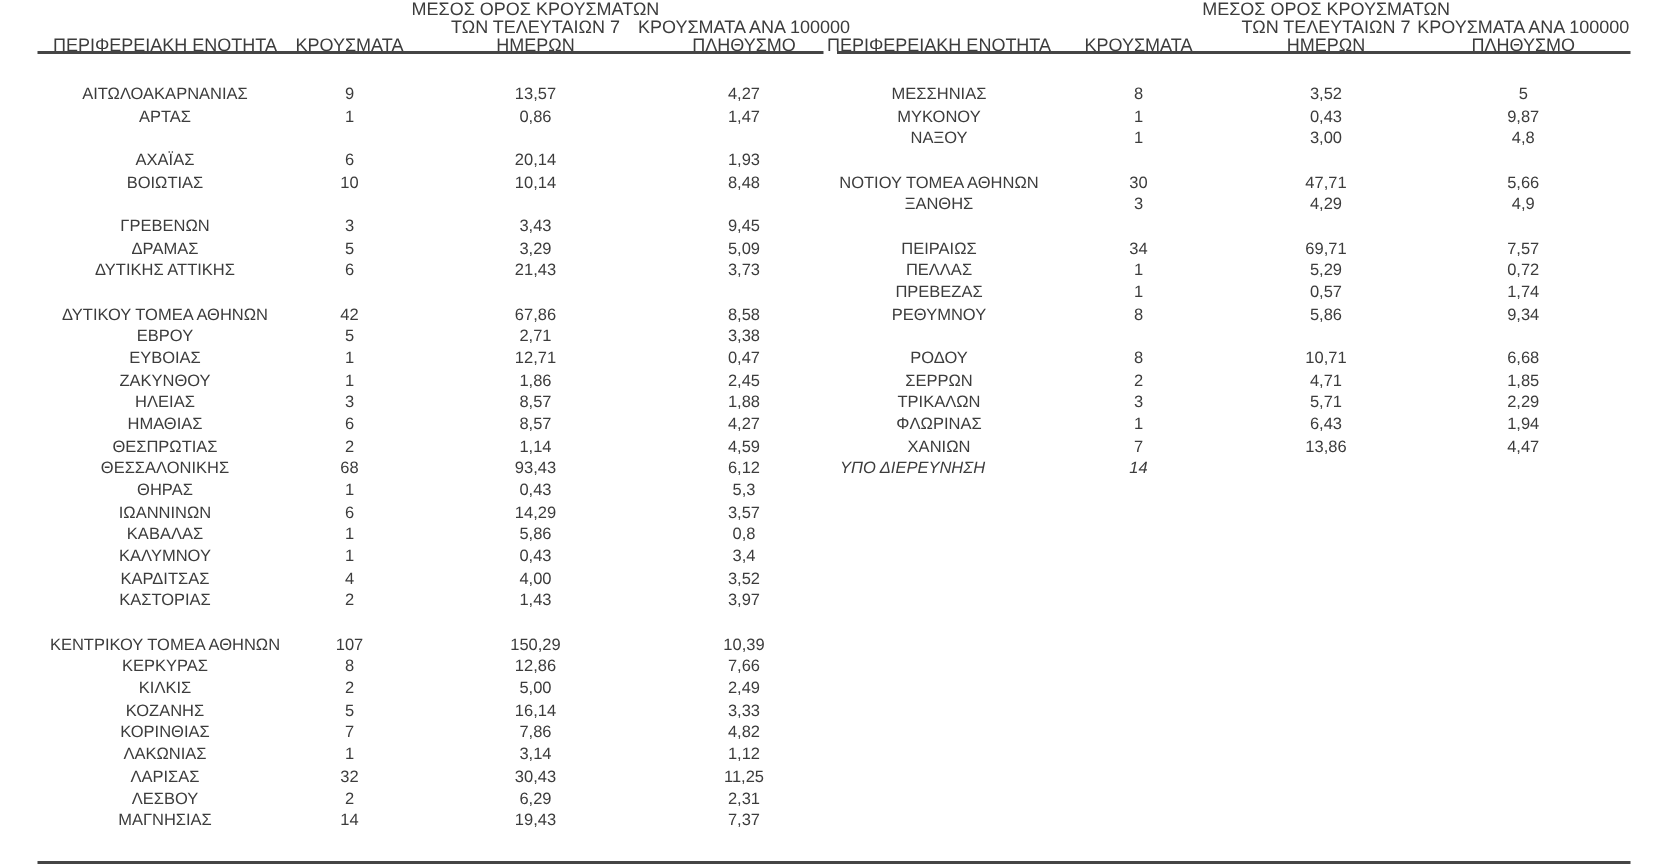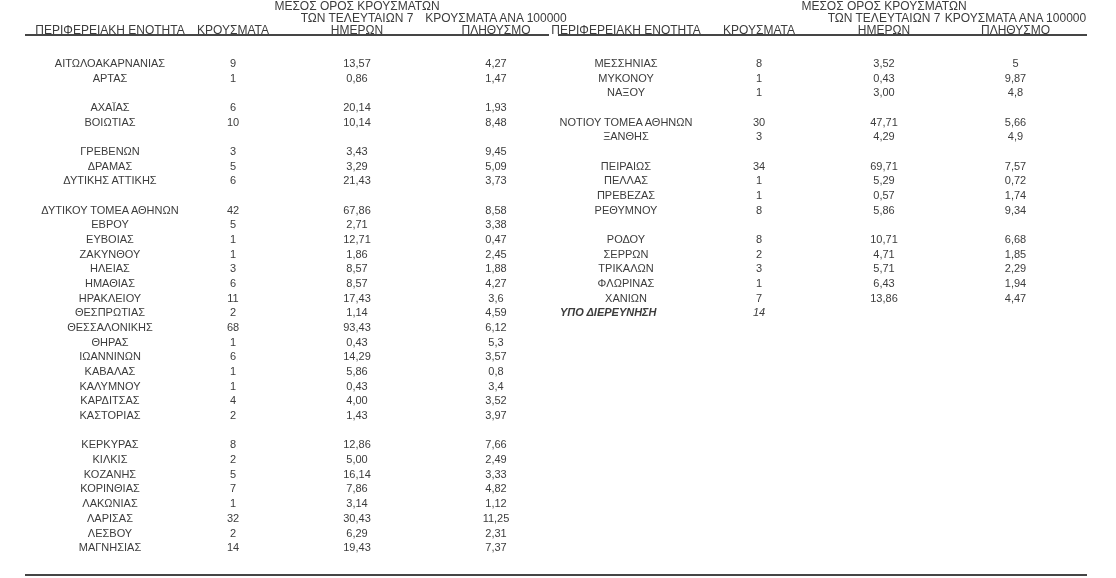--- a/index.html
+++ b/index.html
@@ -56,21 +56,21 @@
   }
   .trow.blank{height:var(--rh);}
   .cell{
     font-size:11px;
     line-height:var(--rh);
     text-align:center;
     white-space:nowrap;
     overflow:visible;
   }
   .trow.investigation .cell{font-style:italic;}
-  .trow.investigation .cell.region{text-align:left;padding-left:2px;font-weight:bold;}
+  .trow.investigation .cell.region{text-align:left;padding-left:2px;}
 
   .bottom-rule{
     position:absolute;
     left:25px;
     top:574px;
     width:1062px;
     height:2px;
     background:var(--rule);
   }
 </style>
@@ -173,26 +173,20 @@
           <div class="cell avg7">8,57</div>
           <div class="cell per100k">1,88</div>
         </div>
         <div class="trow">
           <div class="cell region">ΗΜΑΘΙΑΣ</div>
           <div class="cell cases">6</div>
           <div class="cell avg7">8,57</div>
           <div class="cell per100k">4,27</div>
         </div>
         <div class="trow">
-          <div class="cell region">ΗΡΑΚΛΕΙΟΥ</div>
-          <div class="cell cases">11</div>
-          <div class="cell avg7">17,43</div>
-          <div class="cell per100k">3,6</div>
-        </div>
-        <div class="trow">
           <div class="cell region">ΘΕΣΠΡΩΤΙΑΣ</div>
           <div class="cell cases">2</div>
           <div class="cell avg7">1,14</div>
           <div class="cell per100k">4,59</div>
         </div>
         <div class="trow">
           <div class="cell region">ΘΕΣΣΑΛΟΝΙΚΗΣ</div>
           <div class="cell cases">68</div>
           <div class="cell avg7">93,43</div>
           <div class="cell per100k">6,12</div>
@@ -227,20 +221,26 @@
           <div class="cell avg7">4,00</div>
           <div class="cell per100k">3,52</div>
         </div>
         <div class="trow">
           <div class="cell region">ΚΑΣΤΟΡΙΑΣ</div>
           <div class="cell cases">2</div>
           <div class="cell avg7">1,43</div>
           <div class="cell per100k">3,97</div>
         </div>
         <div class="trow blank"></div>
+        <div class="trow">
+          <div class="cell region">ΚΕΝΤΡΙΚΟΥ ΤΟΜΕΑ ΑΘΗΝΩΝ</div>
+          <div class="cell cases">107</div>
+          <div class="cell avg7">150,29</div>
+          <div class="cell per100k">10,39</div>
+        </div>
         <div class="trow">
           <div class="cell region">ΚΕΡΚΥΡΑΣ</div>
           <div class="cell cases">8</div>
           <div class="cell avg7">12,86</div>
           <div class="cell per100k">7,66</div>
         </div>
         <div class="trow">
           <div class="cell region">ΚΙΛΚΙΣ</div>
           <div class="cell cases">2</div>
           <div class="cell avg7">5,00</div>

